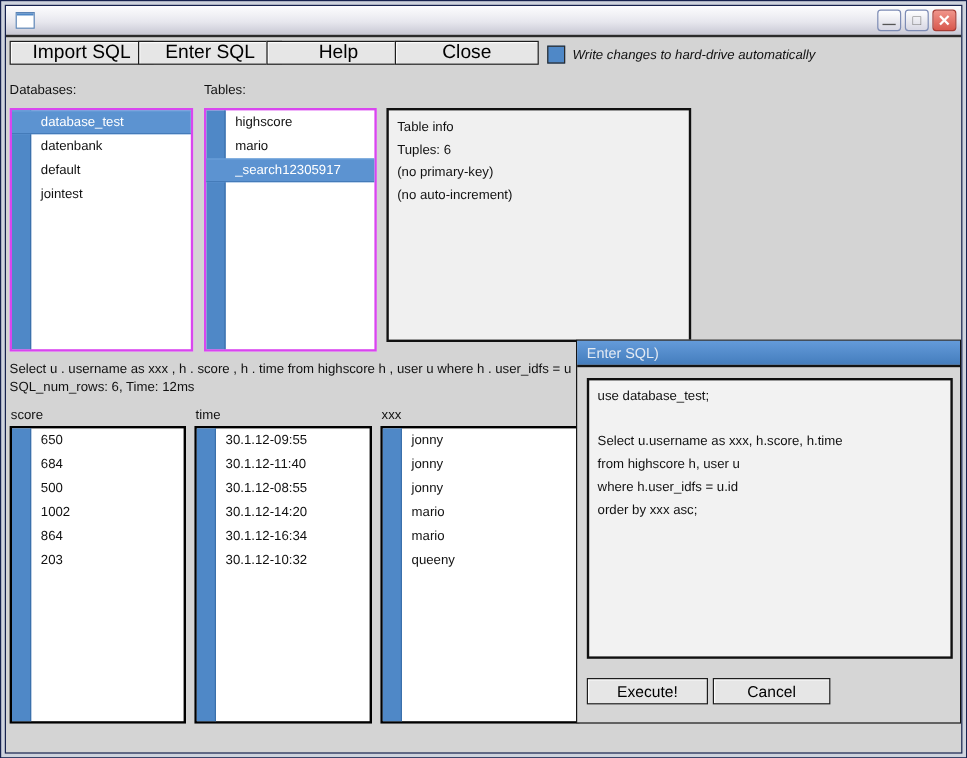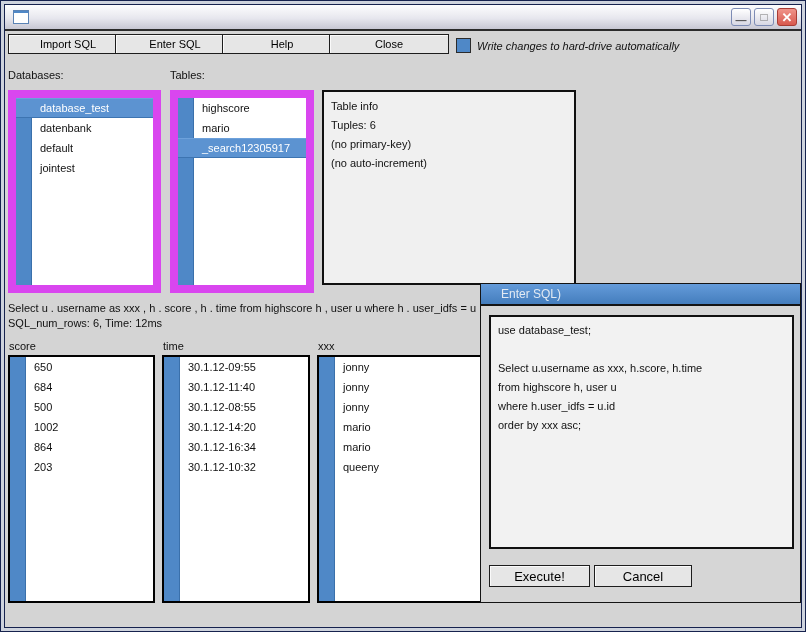--- a/index.html
+++ b/index.html
@@ -25,30 +25,30 @@
     background:linear-gradient(180deg,#ffffff,#d7d7e3); font-size:11px; color:#555;
     display:flex; align-items:center; justify-content:center; cursor:default;
     font-family:"Liberation Sans",sans-serif; }
   .win-btn.min span { transform:translateY(3px); font-weight:bold; }
   .win-btn.max { font-size:12px; color:#777; }
   .win-btn.close { background:linear-gradient(180deg,#f0948a,#d8584e); border-color:#a83c34;
     color:#fff; font-weight:bold; font-size:13px; }
 
   
   .btn { position:absolute; height:20px; width:120px; background:#e6e6e6;
-    border:1px solid #1d1d1d; box-shadow:inset 1px 1px 0 #fafafa; font-size:11px;
+    border:1px solid #1d1d1d; box-shadow:inset 1px 1px 0 #fafafa; font-size:16px;
     font-family:"Liberation Sans",sans-serif; text-align:center; line-height:18px; }
   .chk { position:absolute; left:451px; top:33px; width:15px; height:15px;
     background:#4f88c7; border:1px solid #2b2b2b; }
   .chk-label { position:absolute; left:472px; top:35px;font-style:italic; }
 
   .sec-label { position:absolute; }
 
   
-  .listbox { position:absolute; background:#fff; border:8px solid #d946ef; }
+  .listbox { position:absolute; background:#fff; border:2px solid #d946ef; }
   .strip { position:absolute; left:0; top:0; bottom:0; width:16px; background:#4f88c7;
     border-right:1px solid #3a70ab; }
   .items { position:absolute; inset:0; }
   .list-item { position:relative; height:20px; line-height:20px; padding-left:24px;
     white-space:nowrap; overflow:hidden; }
   .list-item.selected { background:#5c93d1; color:#fff;
     box-shadow: inset 0 1px 0 #6da1db, inset 0 -1px 0 #3d74b1; }
 
   
   .info-panel { position:absolute; left:317px; top:85px; width:254px; height:195px;
@@ -60,21 +60,21 @@
   .stats-line { position:absolute; left:3px; top:312px; white-space:nowrap; }
   .result-col { position:absolute; top:334px; }
   .col-header { height:16px; line-height:14px; padding-left:1px; }
   .result-box { position:relative; background:#fff; border:2px solid #000; height:248px; }
 
   
   .dialog { position:absolute; left:475px; top:278px; width:321px; height:320px;
     border:1px solid #141414; background:#d6d6d6; }
   .dlg-title { height:22px; background:linear-gradient(180deg,#649bda,#447dbd);
     border-bottom:2px solid #141414; color:#e3eaf3; font-size:12px; line-height:20px;
-    padding-left:20px; }
+    padding-left:8px; }
   .dlg-text { position:absolute; left:8px; top:31px; width:305px; height:234px;
     background:#f2f2f2; border:2px solid #101010; padding:4px 7px; }
   .sql-line { line-height:19px; white-space:pre; }
   .dlg-btn { position:absolute; top:281px; height:22px; background:#e6e6e6;
     border:1px solid #1d1d1d; box-shadow:inset 1px 1px 0 #fafafa; font-size:13px;
     font-family:"Liberation Sans",sans-serif; }
   .dlg-btn.exec { left:8px; width:101px; }
   .dlg-btn.cancel { left:113px; width:98px; }
 </style>
 </head>

